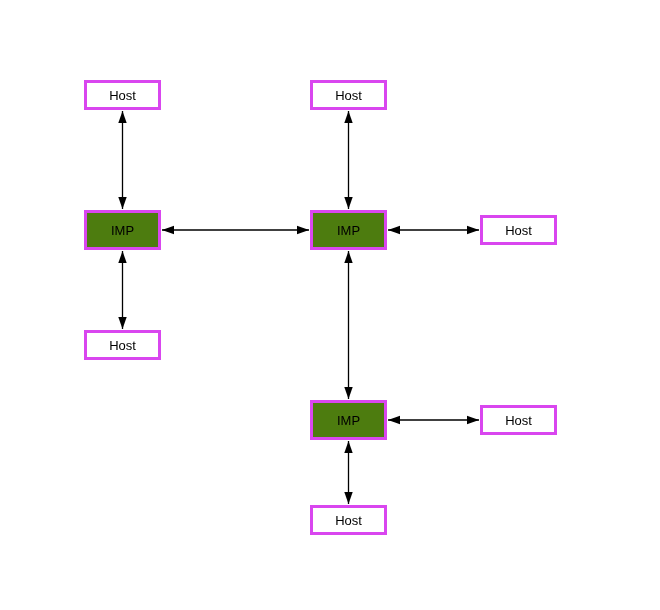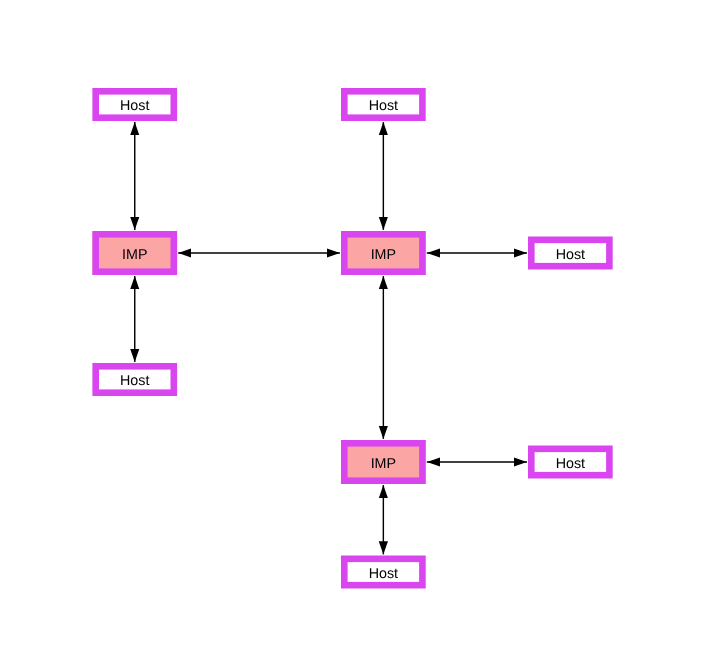--- a/index.html
+++ b/index.html
@@ -18,31 +18,31 @@
   #edges-layer {
     position: absolute;
     left: 0;
     top: 0;
     width: 660px;
     height: 610px;
   }
   .node {
     position: absolute;
     box-sizing: border-box;
-    border: 6px solid #d946ef;
+    border: 3px solid #d946ef;
     display: flex;
     align-items: center;
     justify-content: center;
     font-size: 13px;
     color: #000000;
     line-height: 1;
     user-select: none;
   }
   .node.host { background: #ffffff; }
-  .node.imp  { background: #fca5a5; }
+  .node.imp  { background: #4d7c0f; }
   .edge-line {
     stroke: #000000;
     stroke-width: 1.3;
     fill: none;
   }
 </style>
 </head>
 <body>
 
 <div id="canvas">

